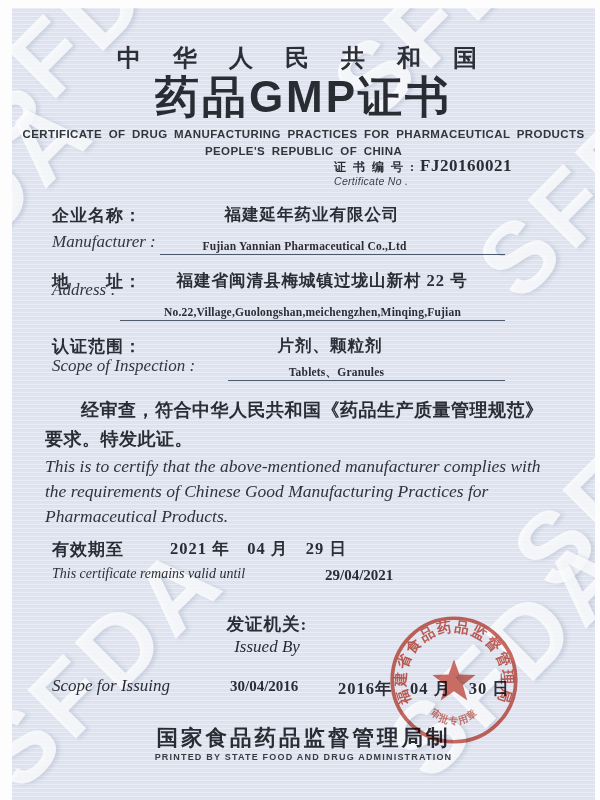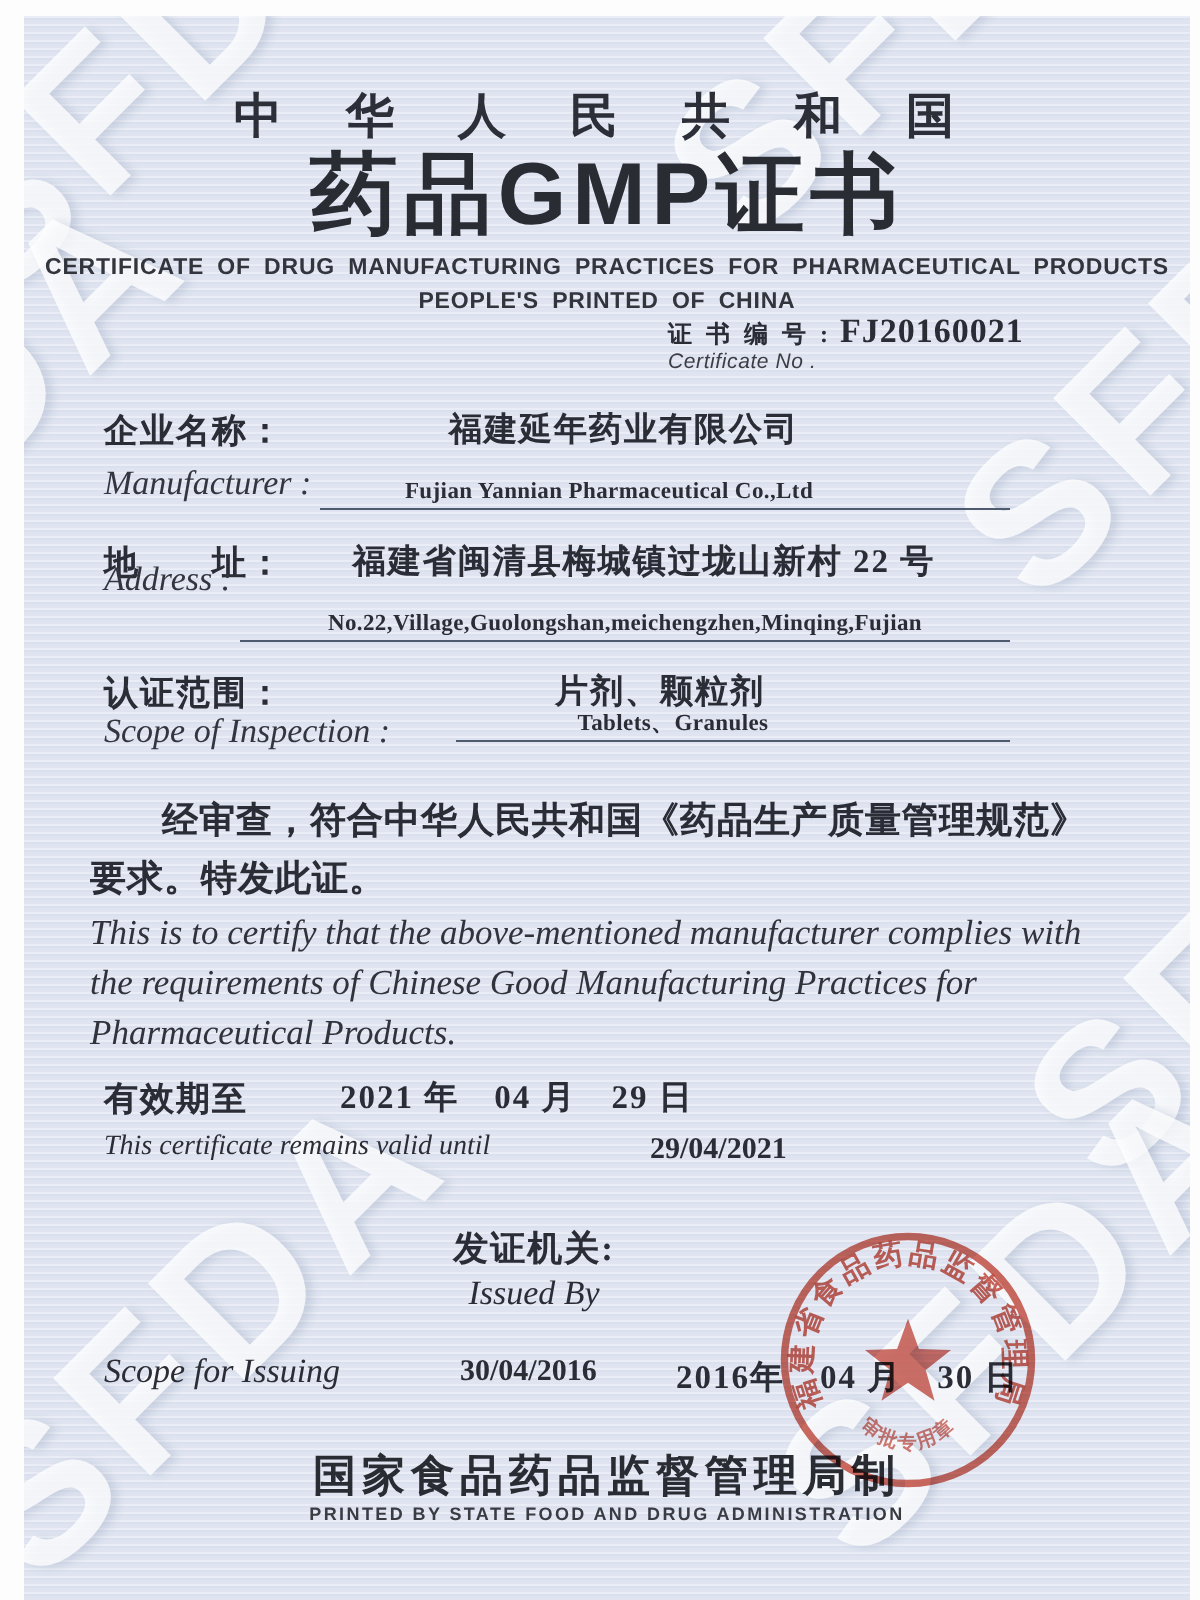--- a/index.html
+++ b/index.html
@@ -78,21 +78,21 @@
   <div class="wm" style="left:440px;top:110px;">SFDA</div>
   <div class="wm" style="left:475px;top:400px;">SFDA</div>
   <div class="wm" style="left:-60px;top:600px;">SFDA</div>
   <div class="wm" style="left:350px;top:590px;">SFDA</div>
 
   <div class="layer">
 
     <div class="abs center title-country">中 华 人 民 共 和 国</div>
     <div class="abs center title-main">药品GMP证书</div>
     <div class="abs center title-sub sub1">CERTIFICATE OF DRUG MANUFACTURING PRACTICES FOR PHARMACEUTICAL PRODUCTS</div>
-    <div class="abs center title-sub sub2">PEOPLE'S PRINTED OF CHINA</div>
+    <div class="abs center title-sub sub2">PEOPLE'S REPUBLIC OF CHINA</div>
 
     <div class="abs certno">
       <div>
         <span class="cn">证 书 编 号 :</span>
         <span class="val">FJ20160021</span>
       </div>
       <div class="en">Certificate No .</div>
     </div>
 
     <div class="abs lbl-cn" style="top:196px;">企业名称：</div>
@@ -105,21 +105,21 @@
     <div class="abs lbl-cn" style="top:262px;">地　　址：</div>
     <div class="abs val-cn" style="left:150px;top:262px;width:320px;">福建省闽清县梅城镇过垅山新村 22 号</div>
     <div class="abs lbl-en" style="top:272px;">Address :</div>
     <div class="abs uline" style="left:108px;top:294px;width:385px;">
       <span class="val-en">No.22,Village,Guolongshan,meichengzhen,Minqing,Fujian</span>
     </div>
 
     <div class="abs lbl-cn" style="top:327px;">认证范围：</div>
     <div class="abs val-cn" style="left:150px;top:327px;width:336px;">片剂、颗粒剂</div>
     <div class="abs lbl-en" style="top:348px;">Scope of Inspection :</div>
-    <div class="abs uline" style="left:216px;top:344px;width:277px;">
+    <div class="abs uline" style="left:216px;top:354px;width:277px;">
       <span class="val-en" style="position:relative;left:-30px;">Tablets、Granules</span>
     </div>
 
     <div class="abs stmt-cn">经审查，符合中华人民共和国《药品生产质量管理规范》要求。特发此证。</div>
     <div class="abs stmt-en">This is to certify that the above-mentioned manufacturer complies with the requirements of Chinese Good Manufacturing Practices for Pharmaceutical Products.</div>
 
     <div class="abs valid-cn-lbl">有效期至</div>
     <div class="abs valid-cn-date">2021 年　04 月　29 日</div>
     <div class="abs valid-en-lbl">This certificate remains valid until</div>
     <div class="abs valid-en-date">29/04/2021</div>

